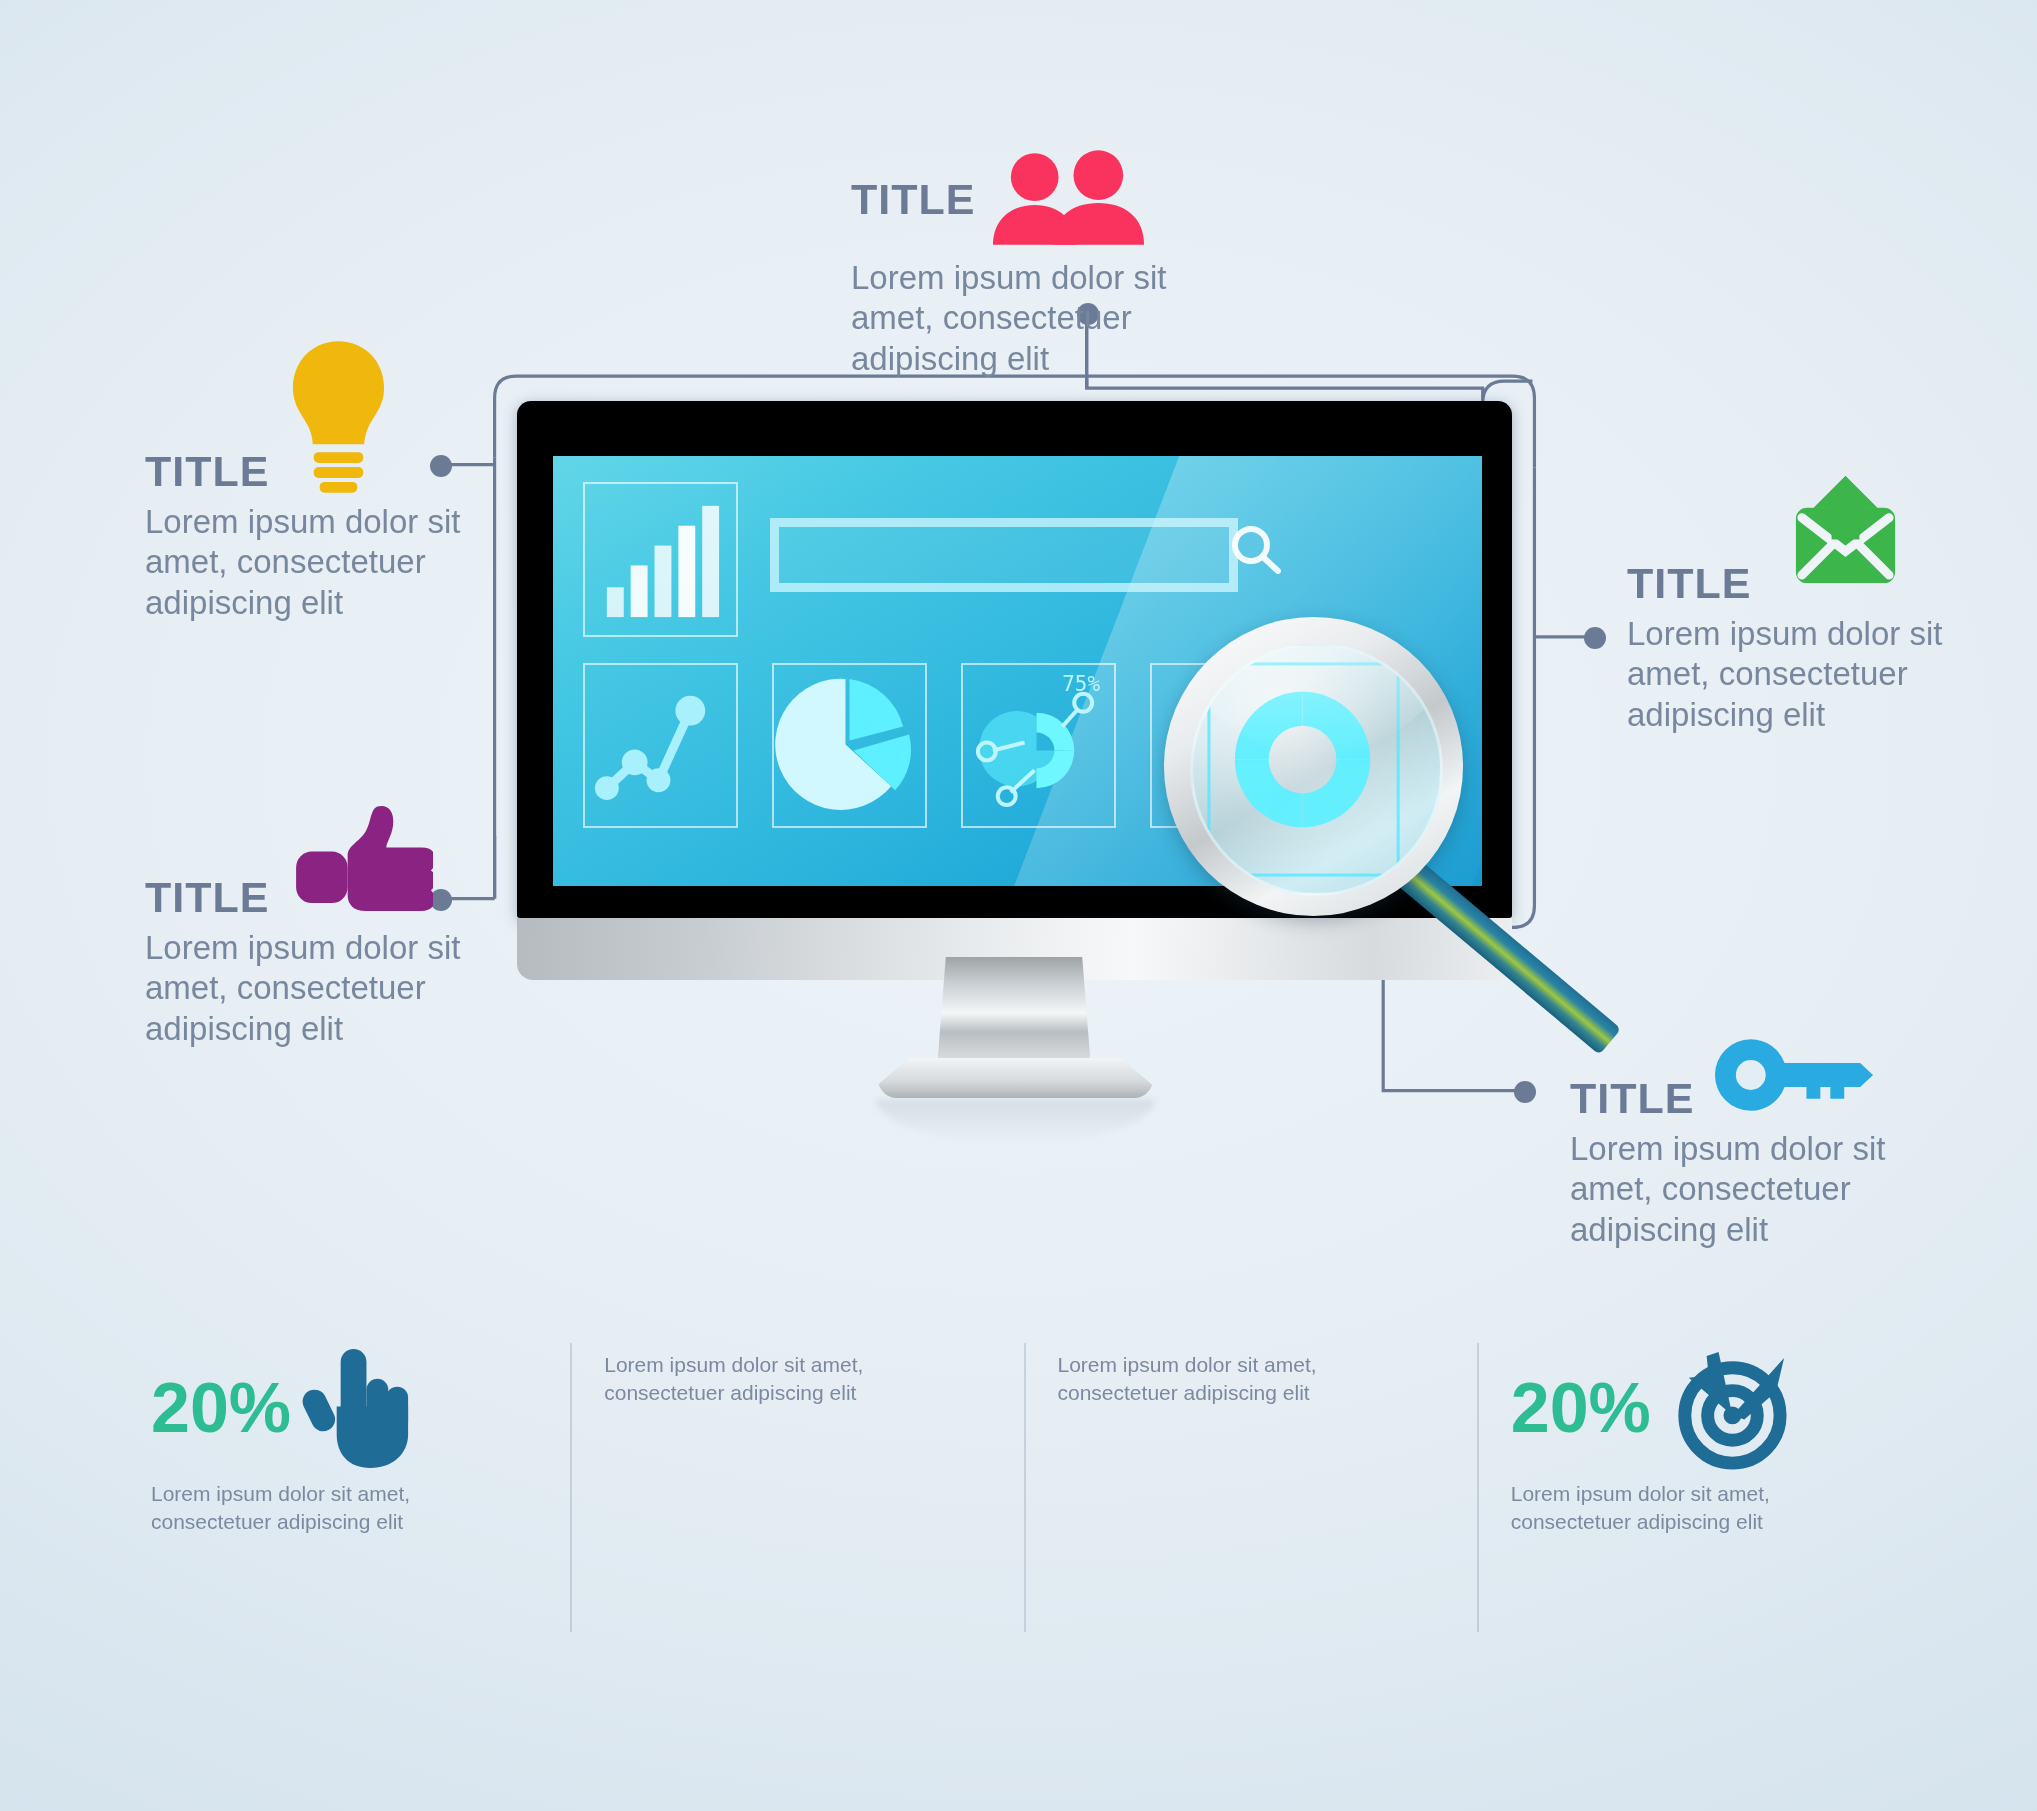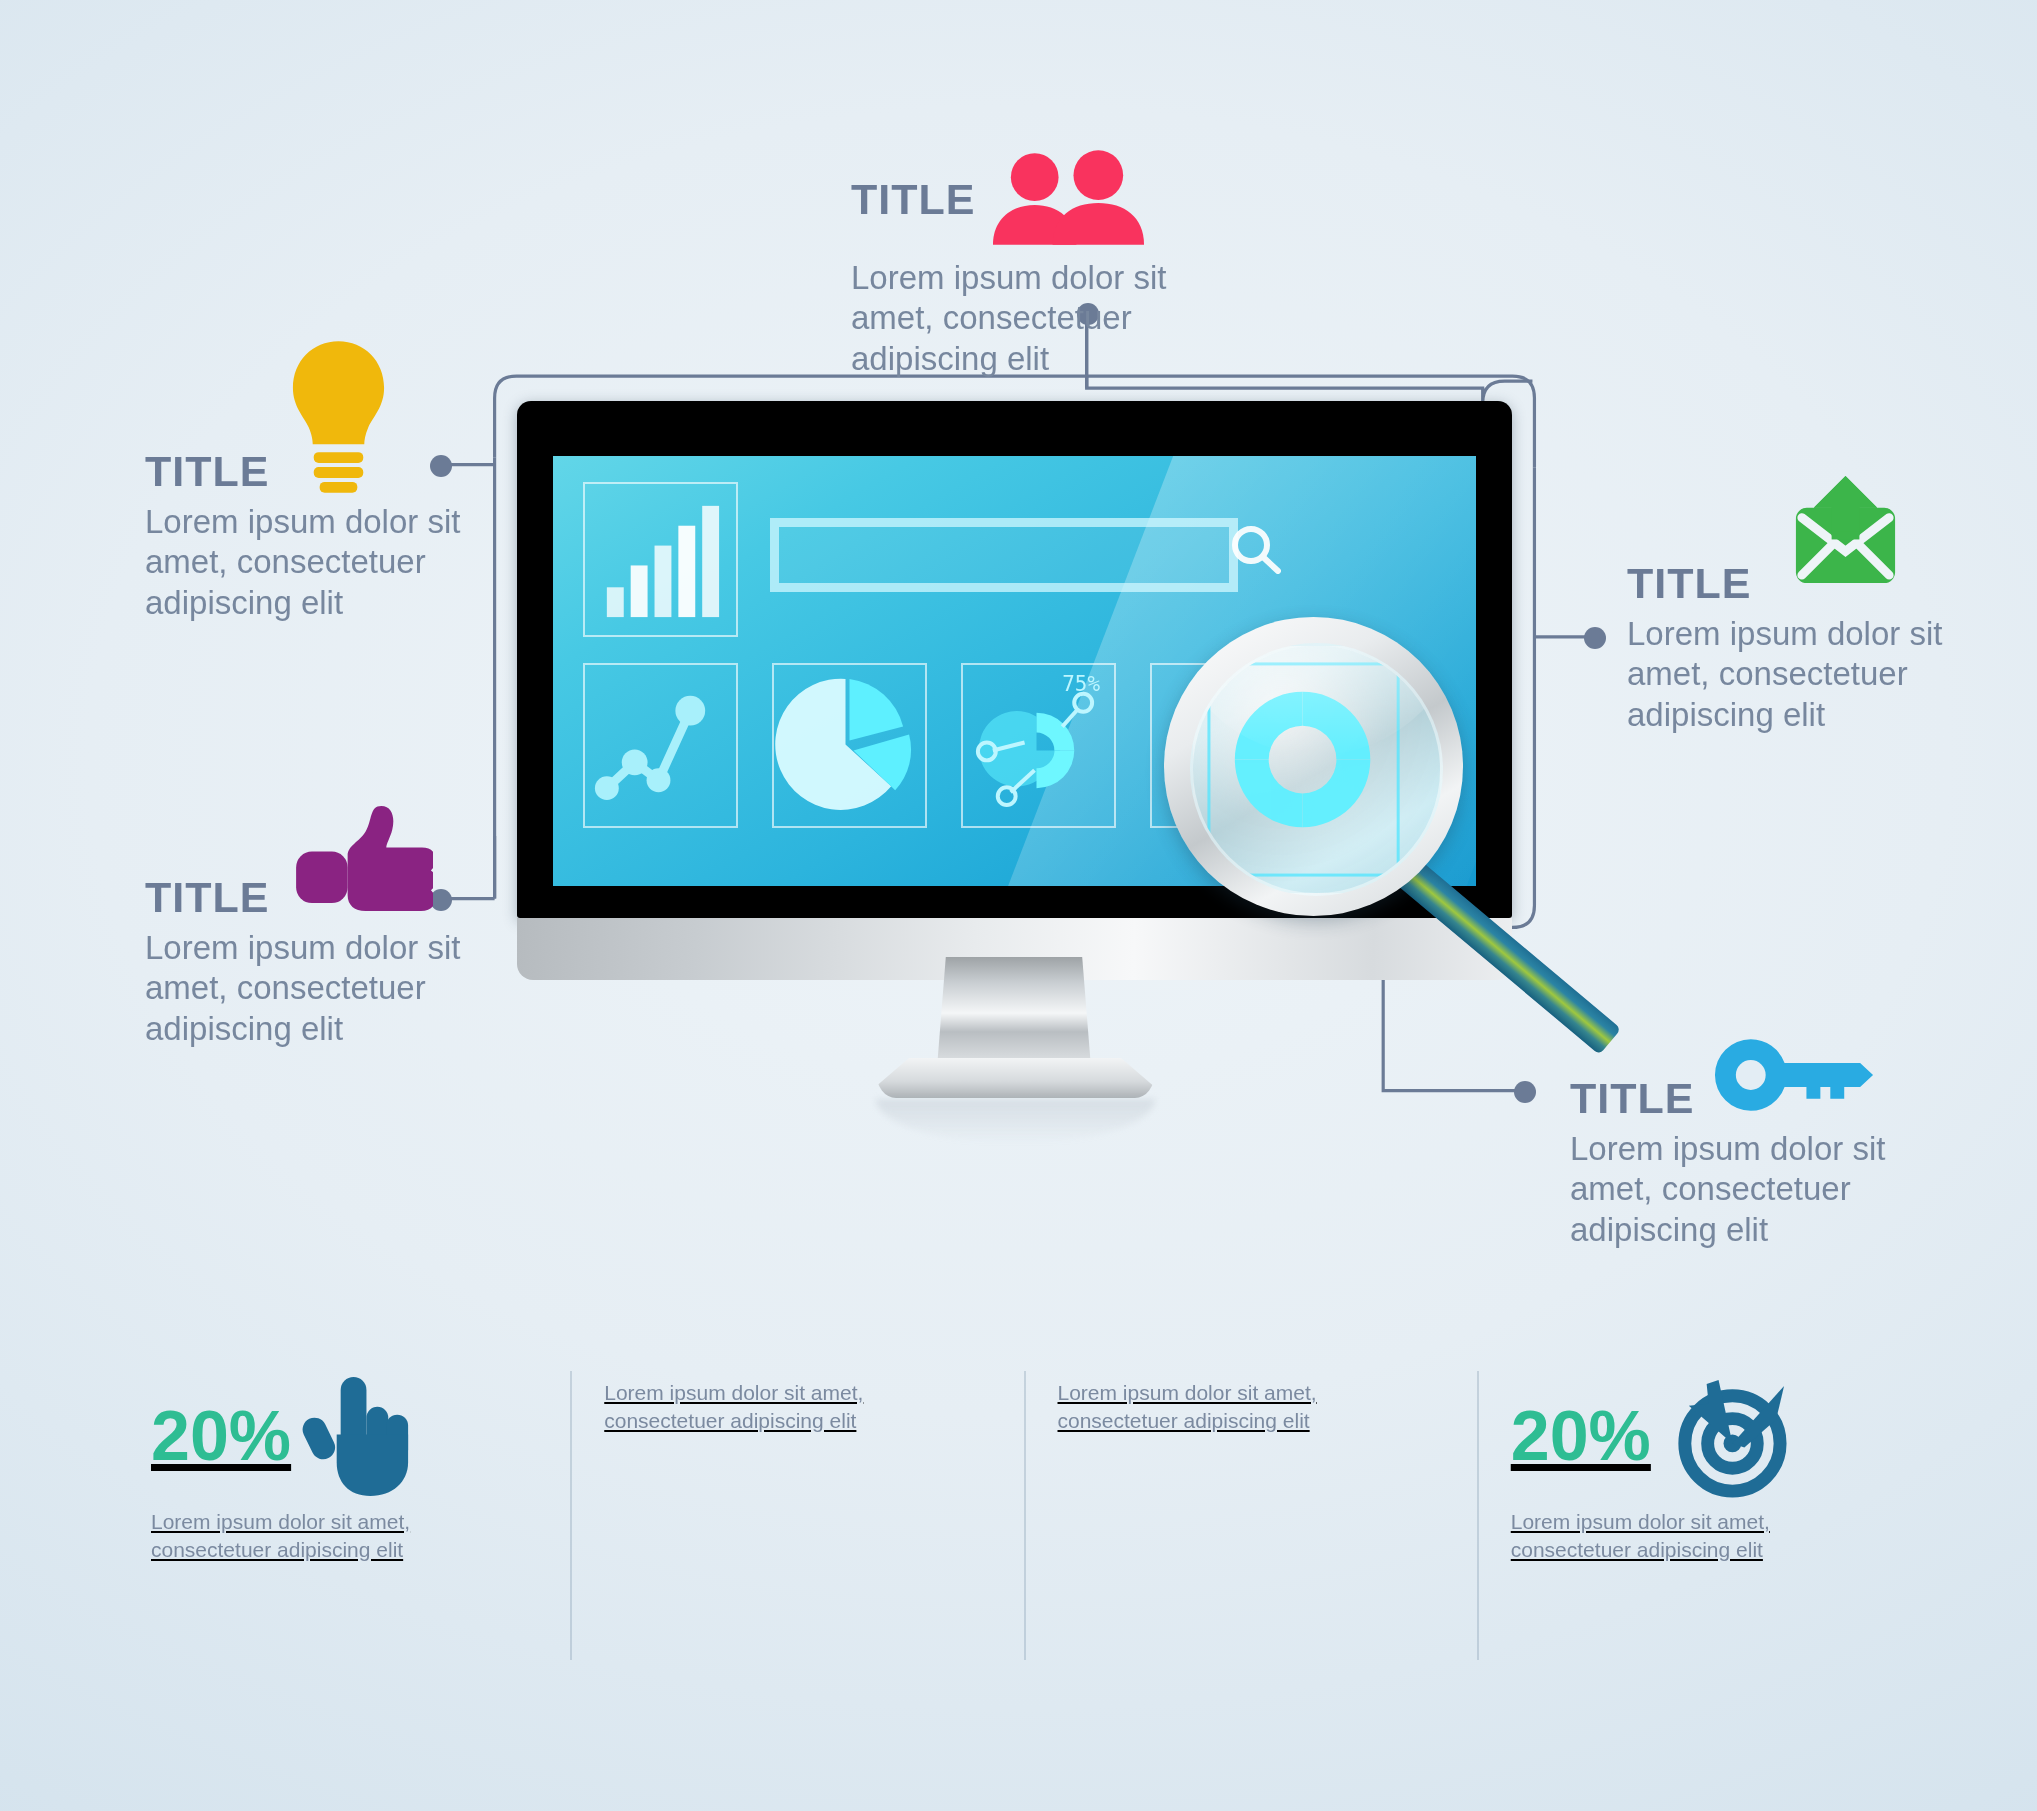--- a/index.html
+++ b/index.html
@@ -31,20 +31,21 @@
   #monitor{position:absolute;left:517px;top:401px;width:995px;height:577px;}
   .bezel{
     position:absolute;left:0;top:0;width:995px;height:517px;
     background:#000;border-radius:14px 14px 3px 3px;
     box-shadow:0 3px 14px rgba(40,60,80,.35);
   }
   .screen{
     position:absolute;left:36px;top:55px;width:923px;height:430px;
     background:linear-gradient(150deg,#62d6e8 0%,#47c9e4 22%,#2cb4dd 58%,#1ba5d6 80%,#1599cf 100%);
     overflow:hidden;
+    padding-left:6px;
   }
   .screen .gloss{
     position:absolute;right:-60px;top:-139px;width:428px;height:697px;
     background:linear-gradient(110deg,rgba(255,255,255,.30),rgba(255,255,255,0));
     transform:rotate(21deg);pointer-events:none;
   }
   .neck{
     position:absolute;left:calc(50% - 78px);top:556px;width:155px;height:117px;
     background:linear-gradient(180deg,#9ea3a6 0%,#c9ced2 22%,#f4f6f7 48%,#b9bec2 64%,#e9ecee 100%);
     clip-path:polygon(6% 0,94% 0,100% 100%,0 100%);
@@ -90,21 +91,21 @@
     background:radial-gradient(circle at 36% 28%, rgba(255,255,255,.55), rgba(175,235,248,.34) 45%, rgba(80,205,235,.30) 100%);
     border:3px solid rgba(255,255,255,.45);overflow:hidden;
   }
   .mag-lens .lens-gloss{
     position:absolute;left:-10%;top:-28%;width:120%;height:72%;
     background:linear-gradient(180deg,rgba(255,255,255,.55),rgba(255,255,255,0));
     border-radius:0 0 60% 60%/0 0 100% 100%;
   }
 
   
-  #stats{position:absolute;left:119px;top:1371px;width:1811px;height:289px;display:flex;text-decoration:underline;}
+  #stats{position:absolute;left:119px;top:1343px;width:1811px;height:289px;display:flex;}
   .stat{flex:1;position:relative;padding-left:32px;box-sizing:border-box;}
   .stat + .stat{border-left:2px solid rgba(120,145,170,.30);}
   .stat .toprow{display:flex;align-items:center;gap:10px;height:129px;}
   .stat .pct{font-size:70px;font-weight:bold;color:#2ebd93;line-height:1;}
   .stat .desc{font-size:21px;color:#7b8aa0;line-height:1.32;margin-top:8px;}
   .stat .desc div{white-space:nowrap;}
 </style>
 </head>
 <body>
 

